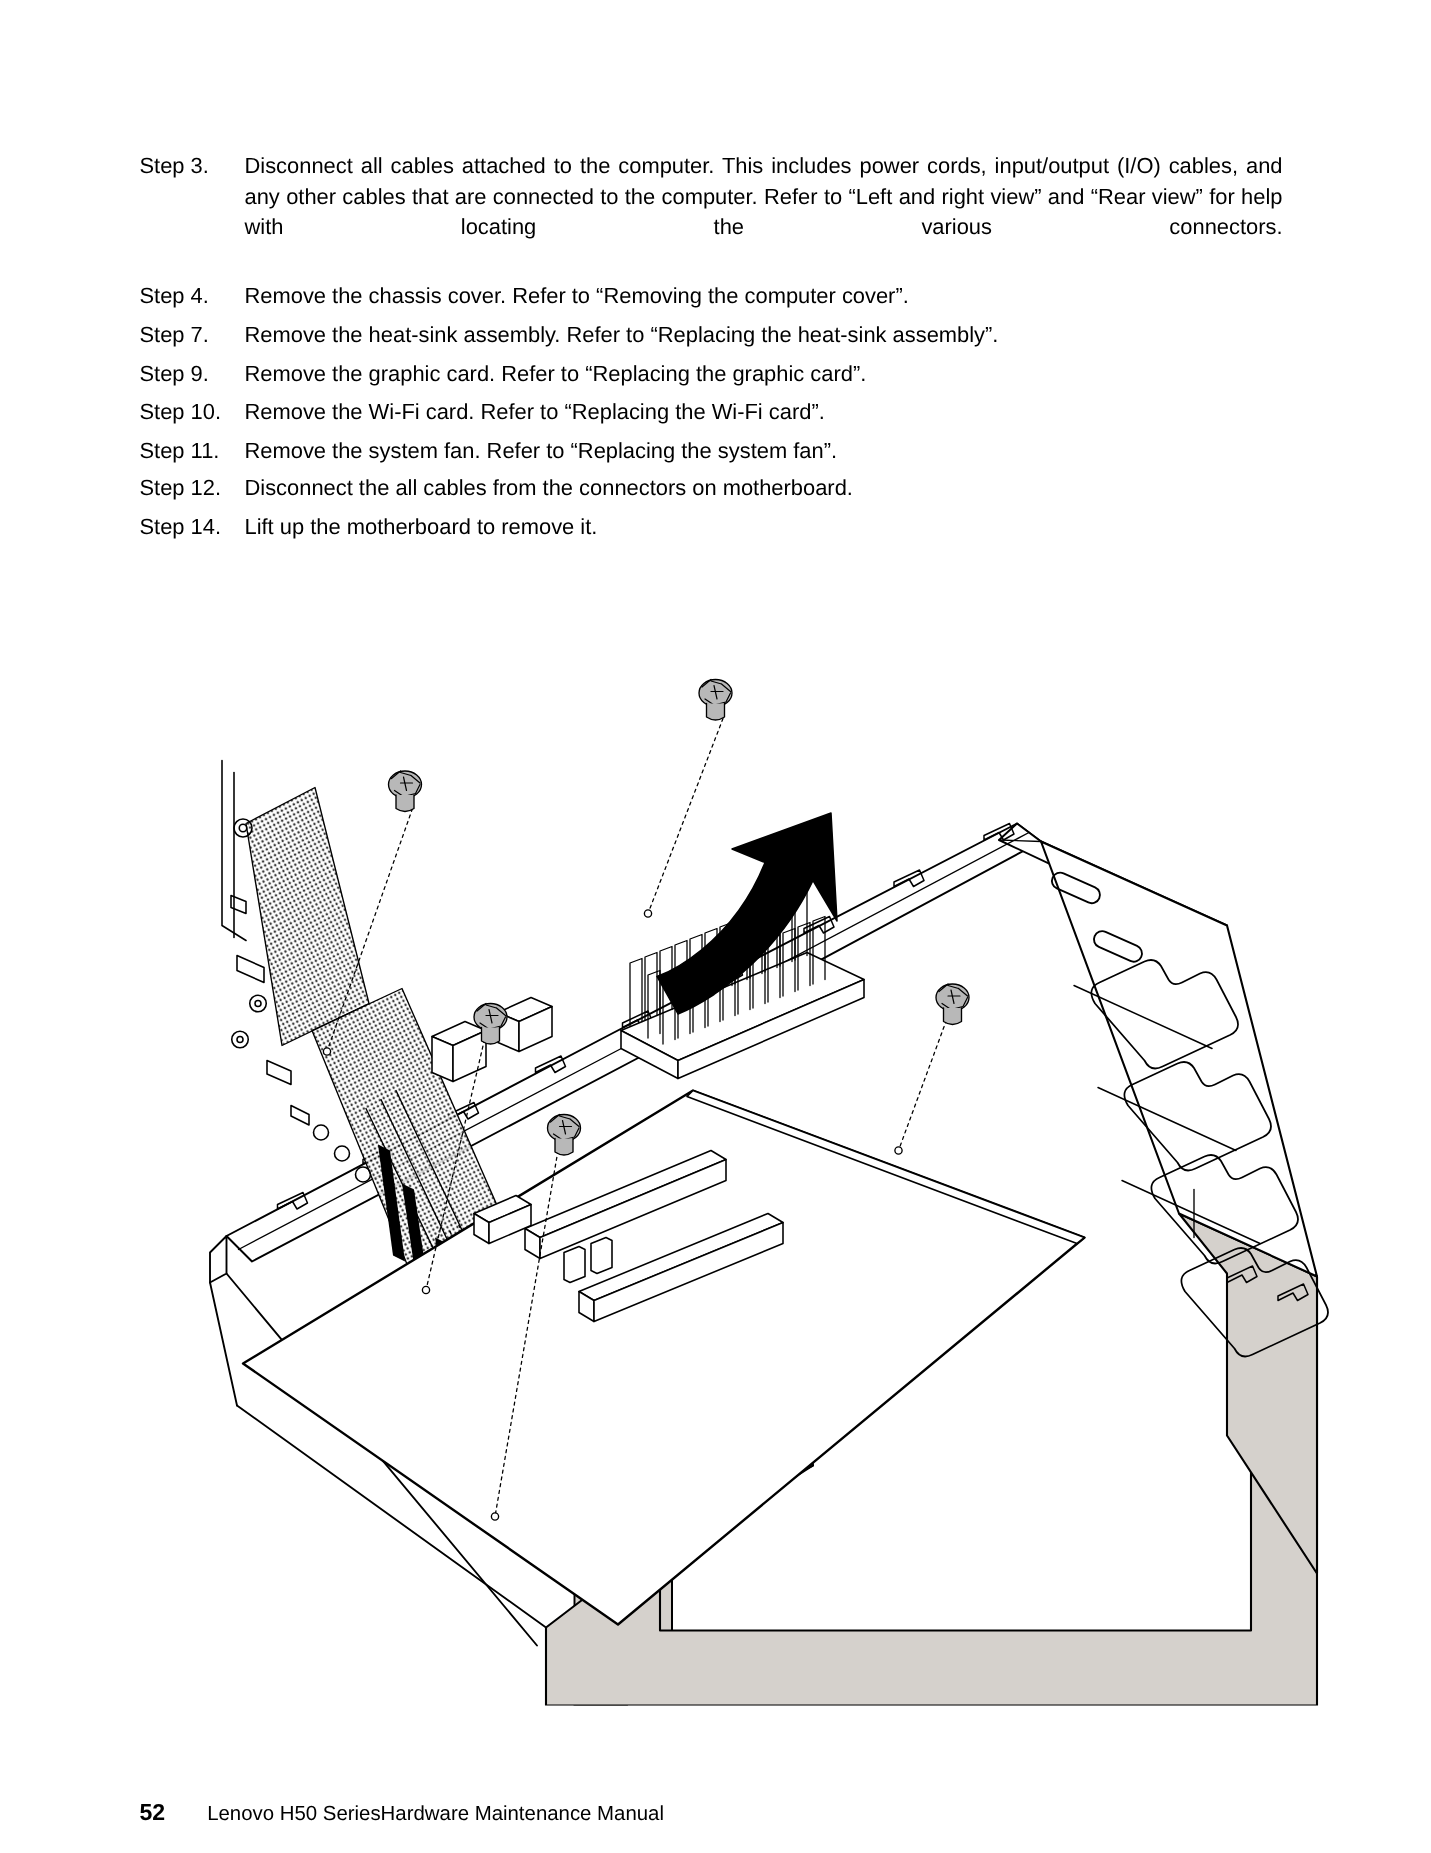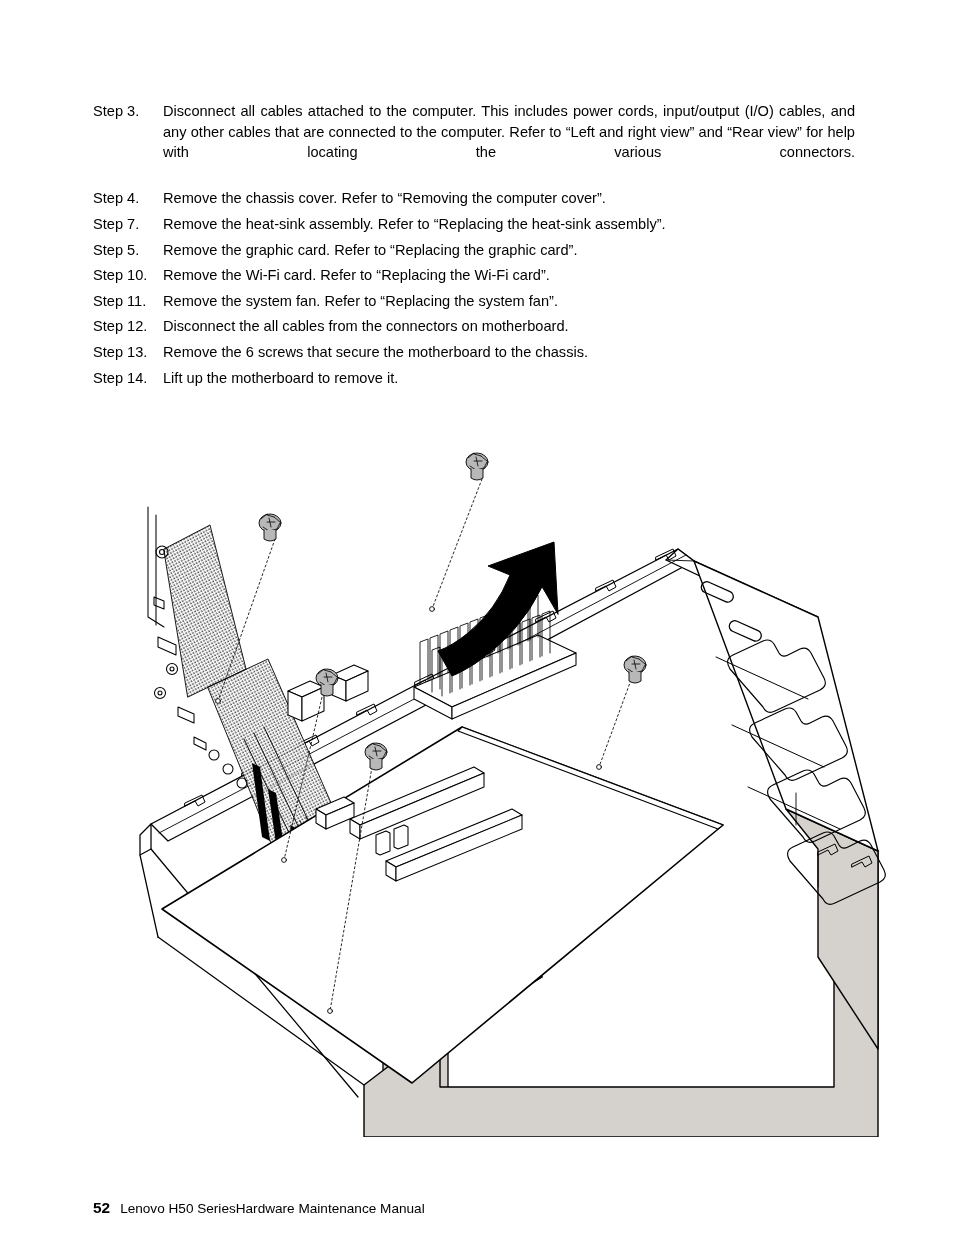--- a/index.html
+++ b/index.html
@@ -41,21 +41,21 @@
   .figure svg{display:block;width:100%;height:100%;}
 
   
   .footer{
     position:absolute;left:93px;top:1168px;
     display:flex;align-items:baseline;
     font-size:14.2px;
   }
   .footer-page{
     font-weight:bold;font-size:15.4px;
-    margin-right:10px;
+    margin-right:28px;
   }
   .footer-title{font-size:13.6px;margin-top:33px;}
 </style>
 </head>
 <body>
 
 <div class="page">
 
   <div class="steps">
 
@@ -71,43 +71,39 @@
 
 
 
     <div class="step-row">
       <div class="step-label">Step 7.</div>
       <div class="step-text">Remove the heat-sink assembly. Refer to “Replacing the heat-sink assembly”.</div>
     </div>
 
 
     <div class="step-row">
-      <div class="step-label">Step 5.</div>
+      <div class="step-label">Step 9.</div>
       <div class="step-text">Remove the graphic card. Refer to “Replacing the graphic card”.</div>
     </div>
 
     <div class="step-row">
       <div class="step-label">Step 10.</div>
       <div class="step-text">Remove the Wi-Fi card. Refer to “Replacing the Wi-Fi card”.</div>
     </div>
 
     <div class="step-row">
       <div class="step-label">Step 11.</div>
       <div class="step-text">Remove the system fan. Refer to “Replacing the system fan”.</div>
     </div>
 
     <div class="step-row">
       <div class="step-label">Step 12.</div>
       <div class="step-text">Disconnect the all cables from the connectors on motherboard.</div>
     </div>
 
-    <div class="step-row">
-      <div class="step-label">Step 13.</div>
-      <div class="step-text">Remove the 6 screws that secure the motherboard to the chassis.</div>
-    </div>
 
     <div class="step-row">
       <div class="step-label">Step 14.</div>
       <div class="step-text">Lift up the motherboard to remove it.</div>
     </div>
 
   </div>
 
   <div class="figure">
     <svg viewBox="0 0 820 700" xmlns="http://www.w3.org/2000/svg">

